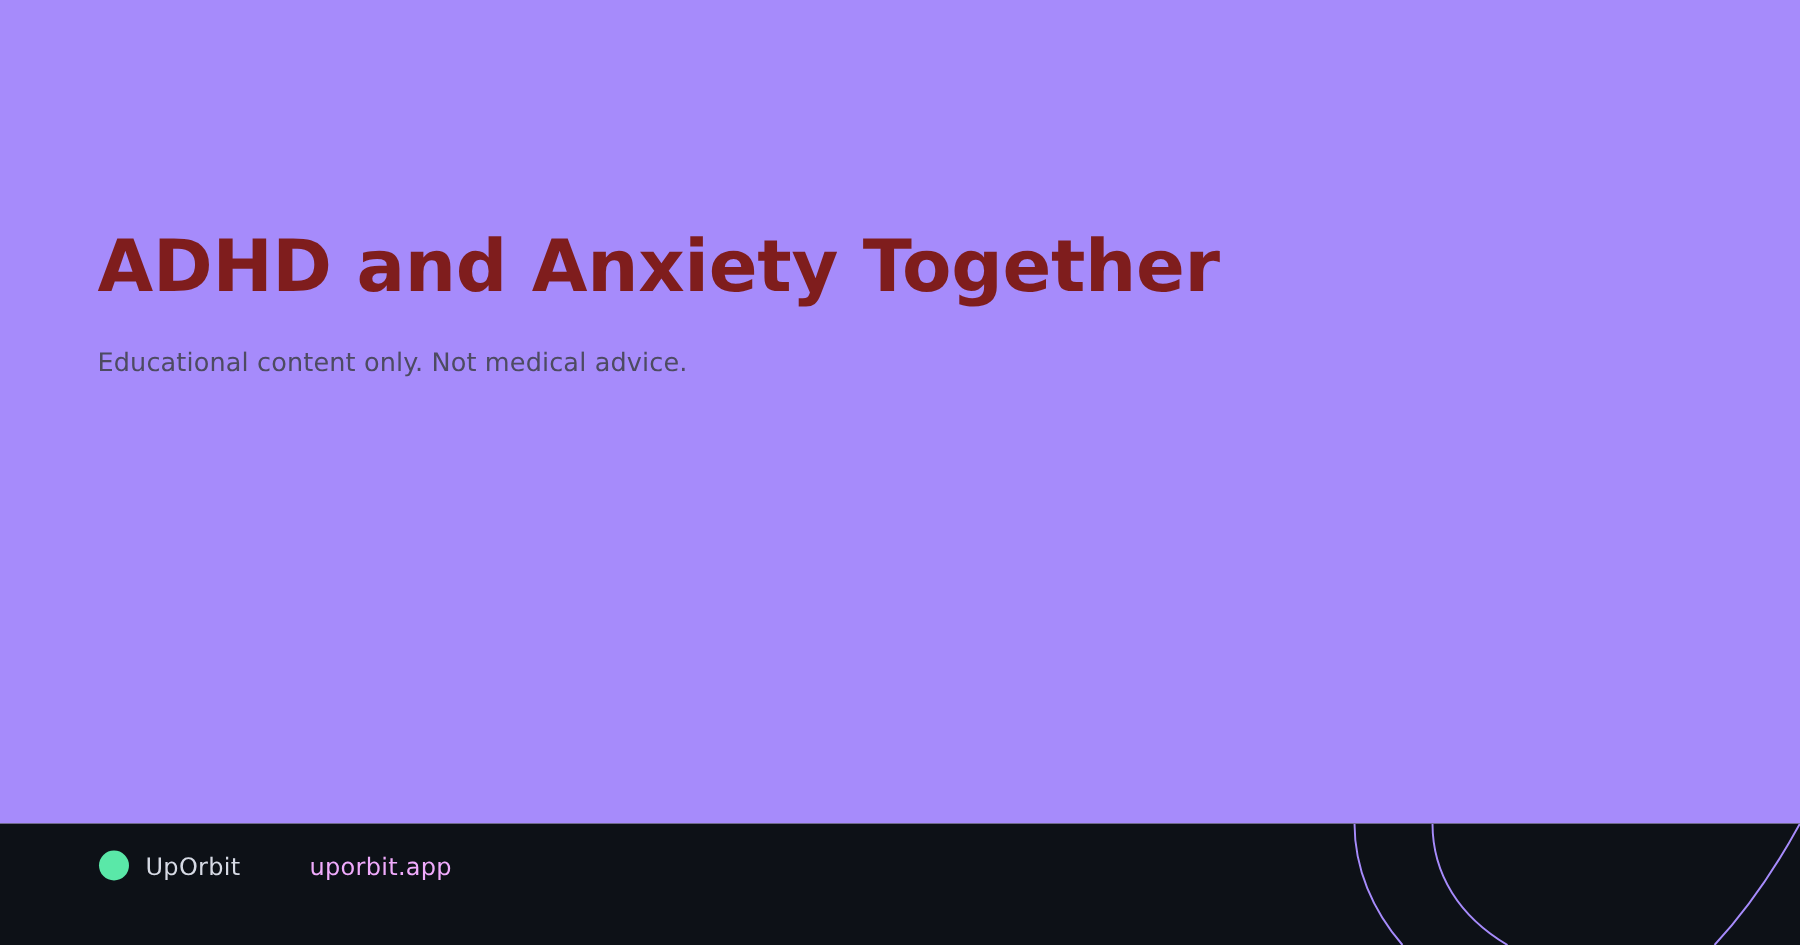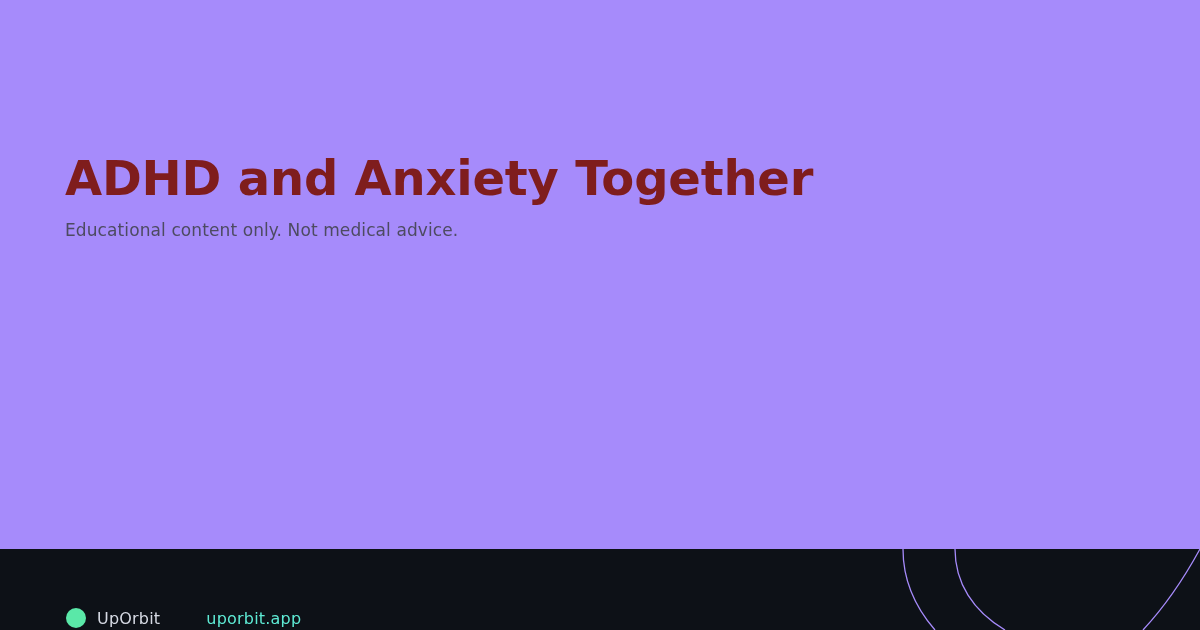--- a/index.html
+++ b/index.html
@@ -40,21 +40,21 @@
     font-family:"DejaVu Sans", sans-serif;
     font-size:48px;
     font-weight:700;
     line-height:1.12;
     letter-spacing:-0.2px;
     color:#7f1d1d;
     white-space:nowrap;
   }
 
   .subhead {
-    margin-top:12px;
+    margin-top:24px;
     font-family:"DejaVu Sans", sans-serif;
     font-size:17px;
     font-weight:400;
     line-height:1.45;
     letter-spacing:0.1px;
     color:#4d4b61;
     white-space:nowrap;
   }
 
   
@@ -74,23 +74,23 @@
     height:81px;
     pointer-events:none;
   }
 
   .footer-bar {
     position:absolute;
     left:0; top:0;
     width:1200px;
     height:81px;
     display:flex;
-    align-items:flex-end;
+    align-items:flex-start;
     padding-left:66px;
-    padding-top:0;
+    padding-top:16px;
     z-index:2;
   }
 
   .brand-group {
     display:flex;
     align-items:center;
     height:24px;
   }
 
   .brand-dot {
@@ -109,21 +109,21 @@
     color:#d6dae4;
     letter-spacing:0.2px;
     white-space:nowrap;
   }
 
   .brand-url {
     margin-left:46px;
     font-family:"DejaVu Sans", sans-serif;
     font-size:16px;
     font-weight:400;
-    color:#5eead4;
+    color:#f0abfc;
     letter-spacing:0.2px;
     white-space:nowrap;
   }
 </style>
 </head>
 <body>
 
 <div class="card">
 
   <div class="hero">

